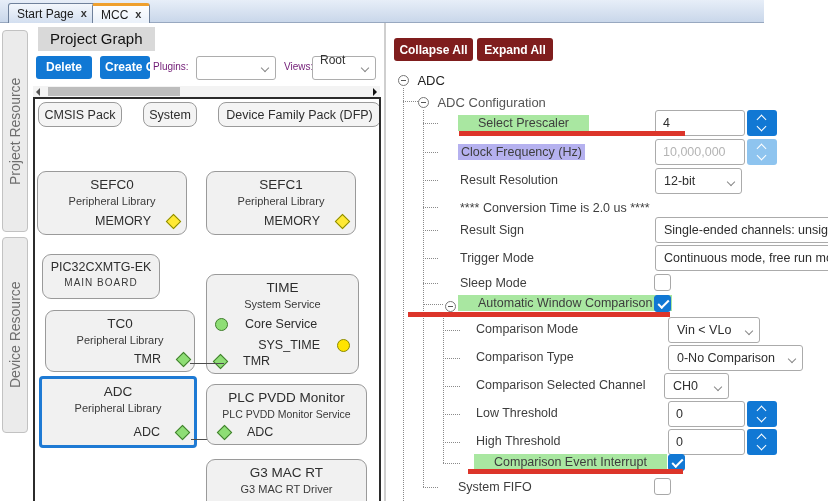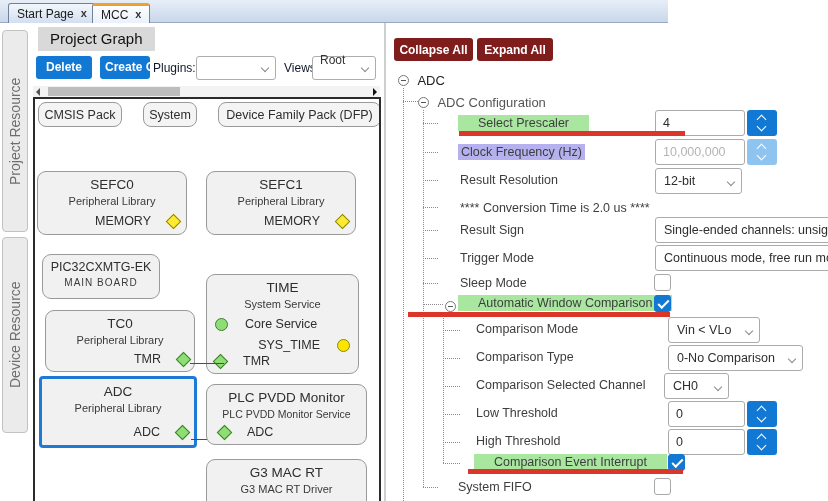--- a/index.html
+++ b/index.html
@@ -1,21 +1,21 @@
 <!DOCTYPE html>
 <html><head>
 <meta charset="utf-8">
 <style>
   * { margin:0; padding:0; box-sizing:border-box; }
   html,body { width:828px; height:501px; overflow:hidden; background:#fff;
               font-family:"Liberation Sans", sans-serif; }
   #app { position:relative; width:828px; height:501px; background:#fff; }
 
   
-  #tabbar { position:absolute; left:0; top:0; width:668px; height:23px;
+  #tabbar { position:absolute; left:0; top:0; width:764px; height:23px;
             background:linear-gradient(#e7eef8,#c9d7ea); border-bottom:1px solid #98a8c0; }
   .doc-tab { position:absolute; top:3px; height:20px; display:flex; align-items:center; gap:7px;
              padding:0 8px; border:1px solid #6f819b; border-bottom:none;
              border-radius:3px 3px 0 0; background:linear-gradient(#f3f7fc,#d3dff0);
              font-size:12px; color:#1a1a1a; cursor:default; }
   .doc-tab.active { background:linear-gradient(#fdfeff,#eaf1fa); border-top:3px solid #efa02e; }
   .tab-close { font-size:11px; font-weight:bold; color:#333; line-height:1; }
 
   
   .side-tab { position:absolute; left:2px; width:26px; background:#ebebeb;
@@ -27,21 +27,21 @@
 
   
   #pg-title { position:absolute; left:38px; top:27px; height:24px; padding:3px 12px;
               background:#d9d9d9; font-size:15px; color:#111; }
   .btn-blue { position:absolute; height:23px; background:#1178d4; color:#fff; border:none;
               border-radius:3px; font-size:12px; font-weight:bold; text-align:center;
               line-height:23px; overflow:hidden; white-space:nowrap; cursor:pointer;
               font-family:"Liberation Sans", sans-serif; }
   #btn-delete { left:36px; top:56px; width:56px; }
   #btn-create { left:100px; top:56px; width:50px; padding:0 0 0 5px; text-align:left; }
-  .tb-label { position:absolute; top:61px; font-size:12px; color:#0f172a; }
+  .tb-label { position:absolute; top:61px; font-size:10px; color:#701a75; }
   .mini-select { position:absolute; top:56px; height:24px; border:1px solid #adadad;
                  border-radius:3px; background:#fff; font-size:12px; color:#333;
                  display:flex; align-items:center; padding:0 20px 16px 7px; }
   .chev { position:absolute; right:7px; top:8px; width:6px; height:6px;
           border-right:1.5px solid #888; border-bottom:1.5px solid #888;
           transform:rotate(45deg); }
 
   
   #hscroll { position:absolute; left:33px; top:86px; width:347px; height:11px; background:#f3f3f3; }
   #hthumb { position:absolute; left:15px; top:1px; width:132px; height:9px; background:#bdbdbd; }

